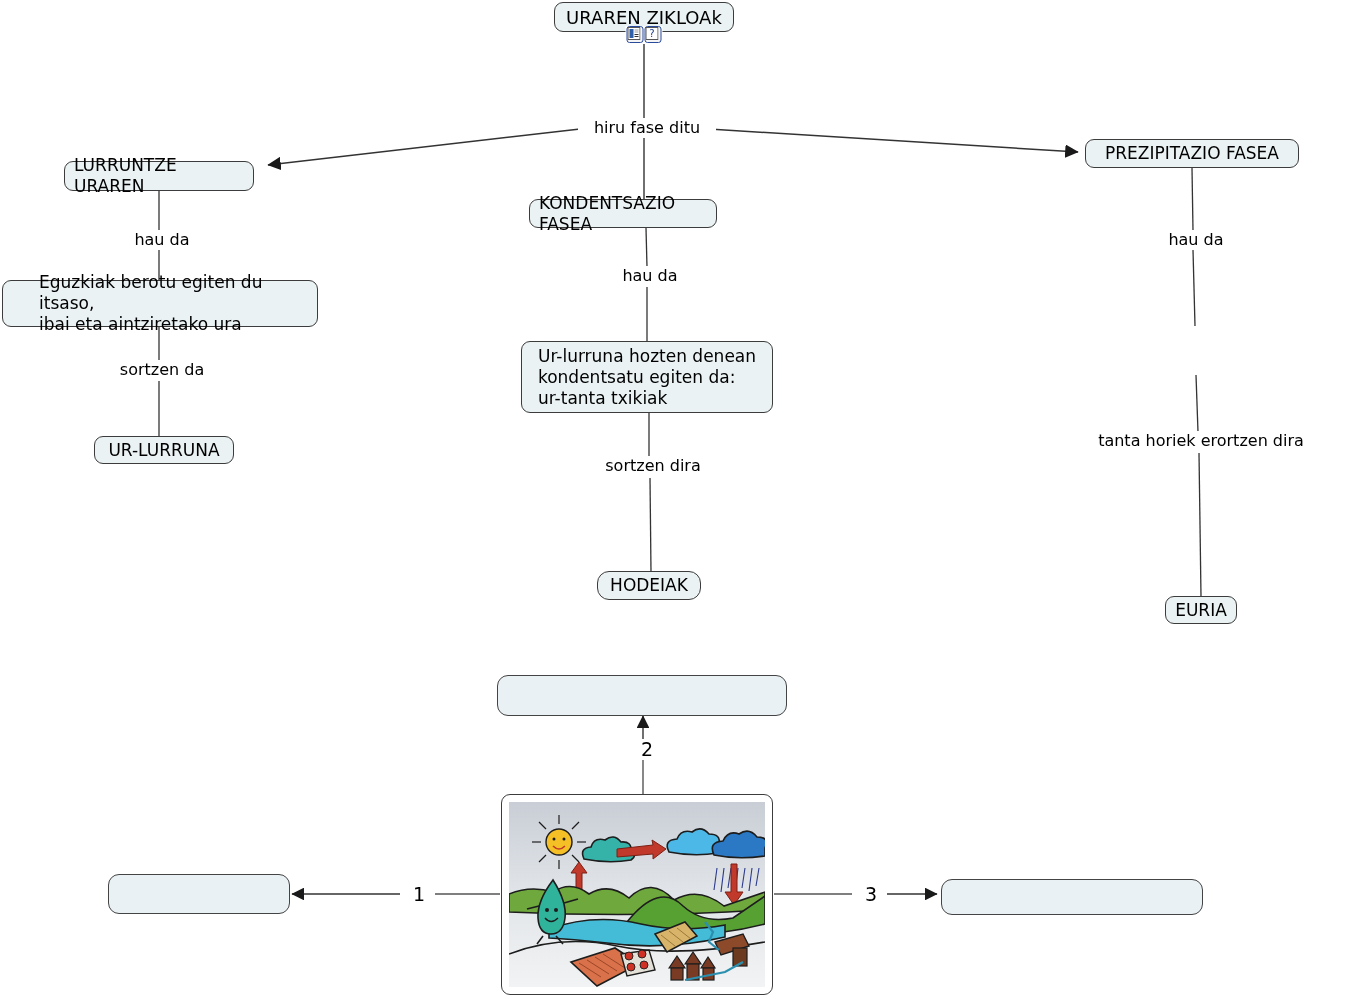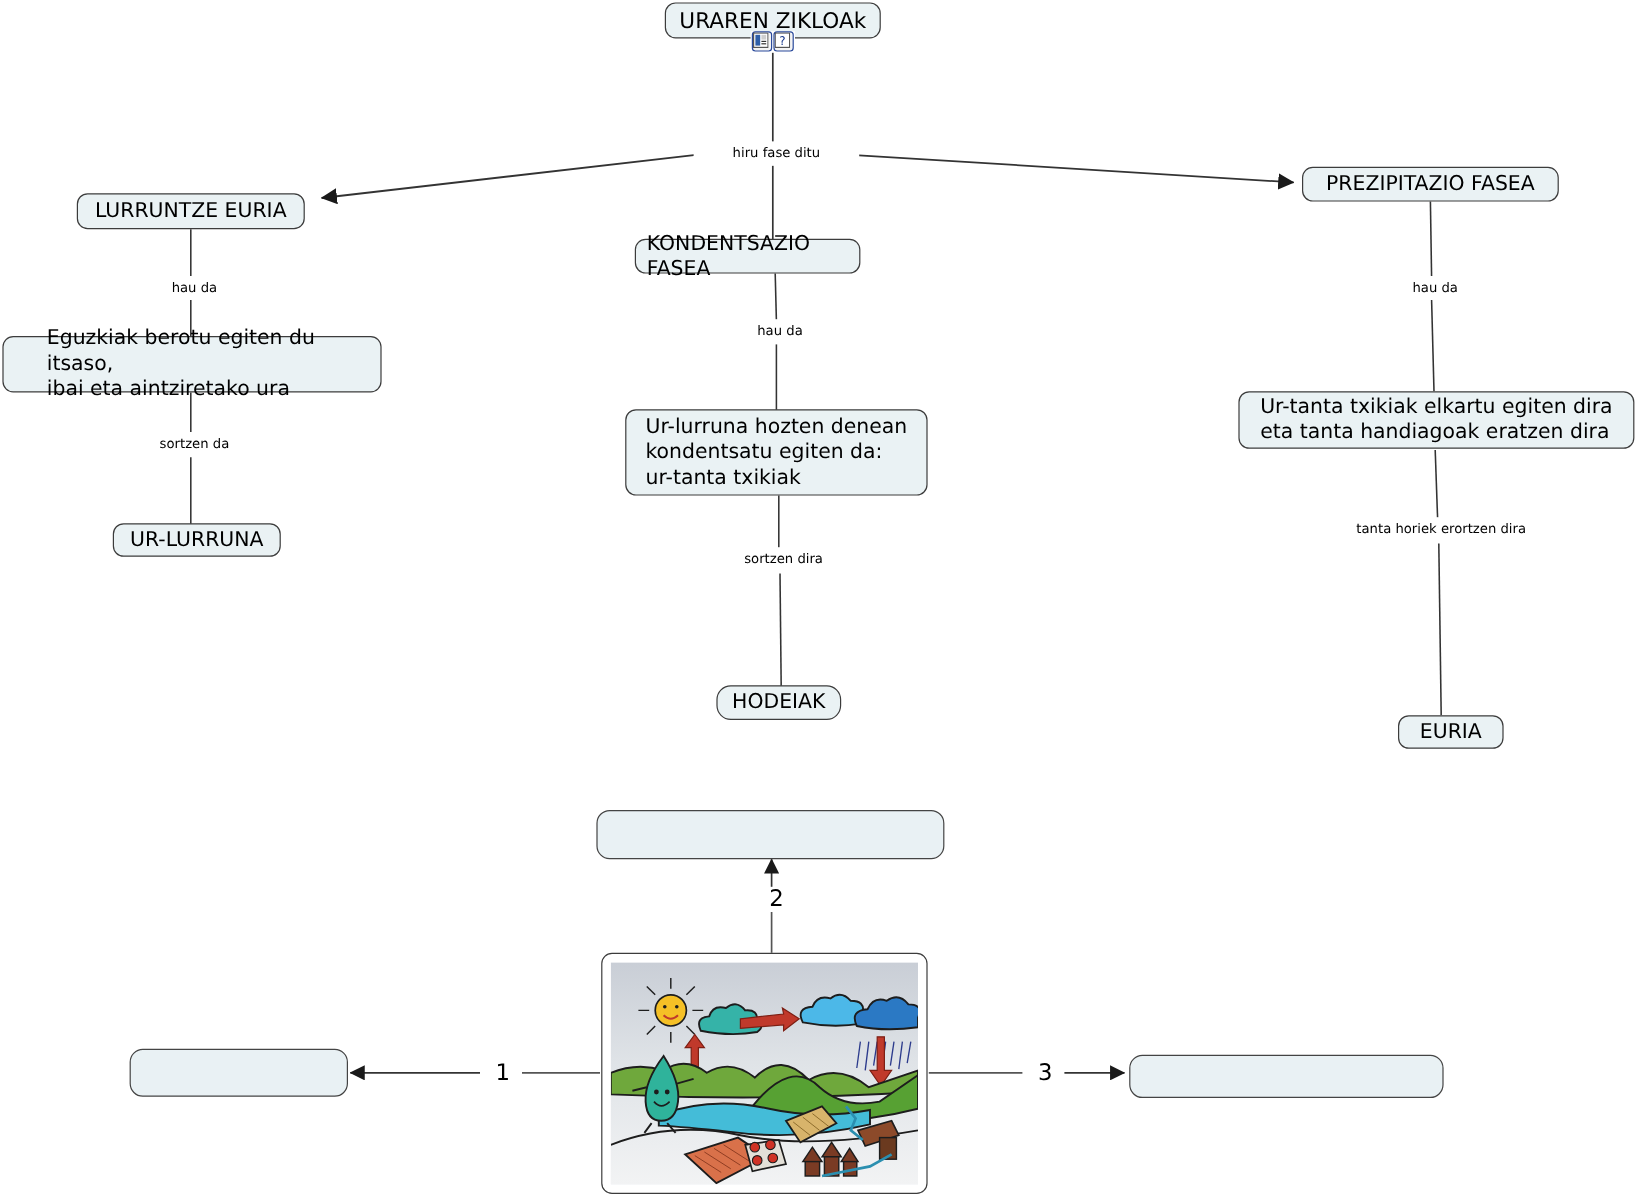--- a/index.html
+++ b/index.html
@@ -49,21 +49,21 @@
   }
   .node.empty {
     background: #e9f1f4;
     border-color: #444444;
     border-radius: 11px;
   }
 
   
   .linklabel {
     position: absolute;
-    font-size: 11px;
+    font-size: 16px;
     line-height: 20px;
     color: #000000;
     background: #ffffff;
     text-align: center;
     white-space: nowrap;
     padding: 0 3px;
   }
   .numlabel {
     position: absolute;
     font-size: 19px;
@@ -178,21 +178,21 @@
         <svg width="13" height="13" viewBox="0 0 13 13">
           <rect x="0.5" y="0.5" width="12" height="12" fill="#ffffff" stroke="#555"></rect>
           <text x="6.5" y="10.2" font-size="10" font-family="DejaVu Sans, sans-serif" text-anchor="middle" fill="#1a3a8c">?</text>
         </svg>
       </span>
     </div>
   </div>
 
   <div class="linklabel" style="left:578px; top:118px; width:132px;">hiru fase ditu</div>
 
-  <div class="node" style="left:64px; top:161px; width:190px; height:30px;">LURRUNTZE EURIA</div>
+  <div class="node" style="left:64px; top:161px; width:190px; height:30px;">LURRUNTZE URAREN</div>
 
   <div class="node" style="left:529px; top:199px; width:188px; height:29px;">KONDENTSAZIO FASEA</div>
 
   <div class="node" style="left:1085px; top:139px; width:214px; height:29px;">PREZIPITAZIO FASEA</div>
 
   <div class="linklabel" style="left:116px; top:230px; width:86px;">hau da</div>
 
   <div class="node" style="left:2px; top:280px; width:316px; height:47px;padding-left:36px;">Eguzkiak berotu egiten du itsaso,
 ibai eta aintziretako ura</div>
 
@@ -205,26 +205,24 @@
   <div class="node" style="left:521px; top:341px; width:252px; height:72px;">Ur-lurruna hozten denean
 kondentsatu egiten da:
 ur-tanta txikiak</div>
 
   <div class="linklabel" style="left:589px; top:456px; width:122px;">sortzen dira</div>
 
   <div class="node" style="left:597px; top:571px; width:104px; height:29px;border-radius:12px;">HODEIAK</div>
 
   <div class="linklabel" style="left:1150px; top:230px; width:86px;">hau da</div>
 
-  <div class="node" style="left:1032px; top:326px; width:330px; height:48px;">Ur-tanta txikiak elkartu egiten dira
-eta tanta handiagoak eratzen dira</div>
 
   <div class="linklabel" style="left:1083px; top:431px; width:230px;">tanta horiek erortzen dira</div>
 
-  <div class="node" style="left:1165px; top:596px; width:88px; height:28px;">EURIA</div>
+  <div class="node" style="left:1165px; top:596px; width:72px; height:28px;">EURIA</div>
 
   <div class="node empty" style="left:497px; top:675px; width:290px; height:41px;"></div>
 
   <div class="numlabel" style="left:631px; top:739px; width:24px;">2</div>
 
   <div class="node empty" style="left:108px; top:874px; width:182px; height:40px;"></div>
 
   <div class="numlabel" style="left:403px; top:884px; width:24px;">1</div>
 
   <div class="node empty" style="left:941px; top:879px; width:262px; height:36px;"></div>

